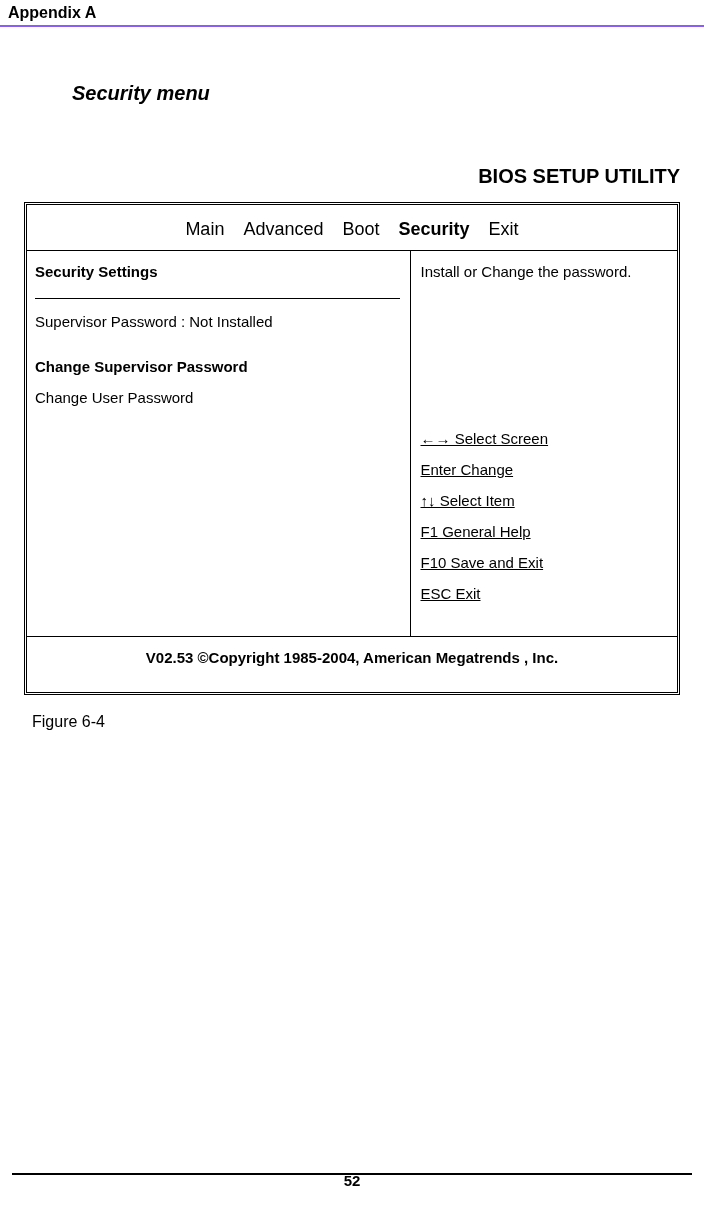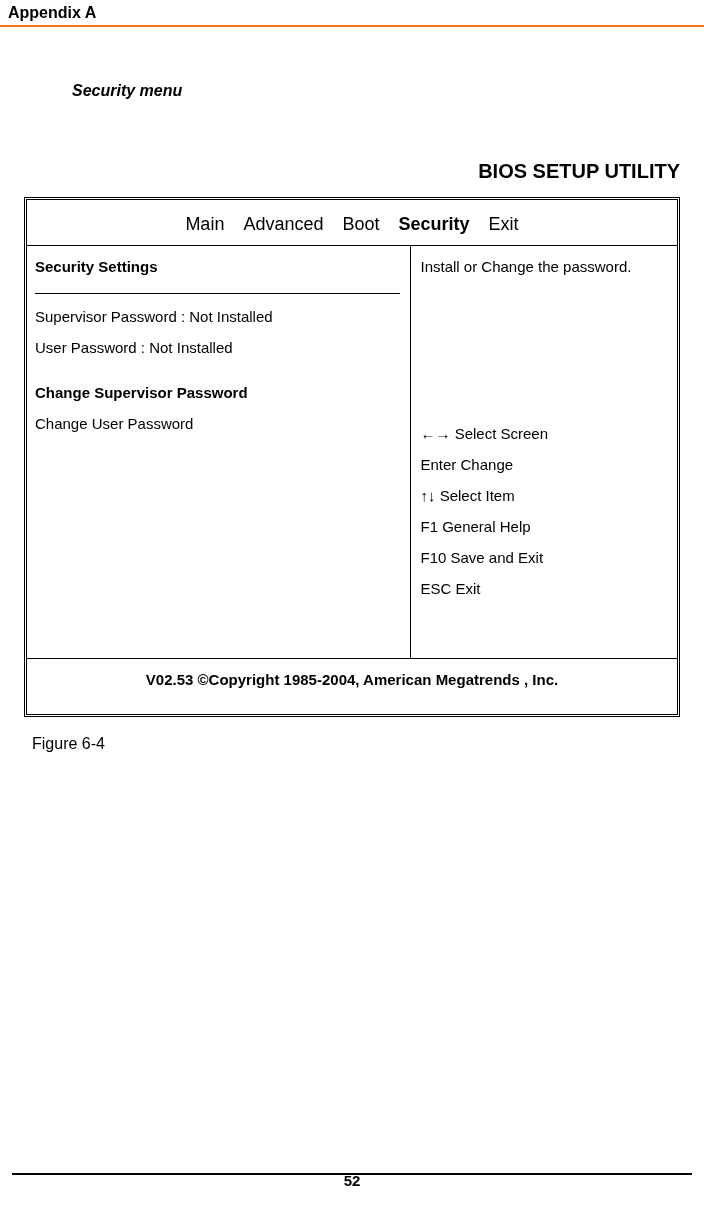--- a/index.html
+++ b/index.html
@@ -9,32 +9,32 @@
     }
     body {
       font-family: Arial, Helvetica, sans-serif;
       width: 704px;
       height: 1213px;
       background: #fff;
       color: #000;
       position: relative;
     }
     .header-bar {
-      border-bottom: 2px solid #f97316;
+      border-bottom: 2px solid #8b5cf6;
       padding: 4px 8px 3px;
       font-weight: bold;
       font-size: 16px;
     }
     .content-area {
       padding: 0 24px;
     }
     .section-heading {
       font-style: italic;
       font-weight: bold;
-      font-size: 16px;
+      font-size: 20px;
       margin: 55px 0 0 48px;
     }
     .utility-title {
       font-weight: bold;
       font-size: 20px;
       text-align: right;
       margin-top: 60px;
       margin-bottom: 14px;
     }
     .bios-box {
@@ -84,20 +84,21 @@
     .bold-item {
       font-weight: bold;
       margin-top: 28px;
       margin-bottom: 14px;
     }
     .right-top {
       margin-bottom: 150px;
     }
     .help-line {
       margin-bottom: 14px;
+      text-decoration: underline;
     }
     .footer-row {
       text-align: center;
       padding: 12px 0 26px;
       font-size: 15px;
       font-weight: bold;
     }
     .figure-label {
       font-family: Verdana, Geneva, sans-serif;
       font-size: 16px;
@@ -141,21 +142,20 @@
       <span>Boot</span>
       <span class="active">Security</span>
       <span>Exit</span>
     </div>
 
     <div class="panel-row">
       <div class="left-panel">
         <div class="panel-heading">Security Settings</div>
         <div class="divider"></div>
         <div class="item-line">Supervisor Password : Not Installed</div>
-        <div class="item-line"> User Password       : Not Installed</div>
         <div class="bold-item">Change Supervisor Password</div>
         <div class="item-line">Change User Password</div>
         <div style="height:200px;"></div>
       </div>
       <div class="right-panel">
         <div class="right-top">Install or Change the password.</div>
         <div class="help-line">←→ Select Screen</div>
         <div class="help-line">Enter Change</div>
         <div class="help-line">↑↓ Select Item</div>
         <div class="help-line">F1  General Help</div>

